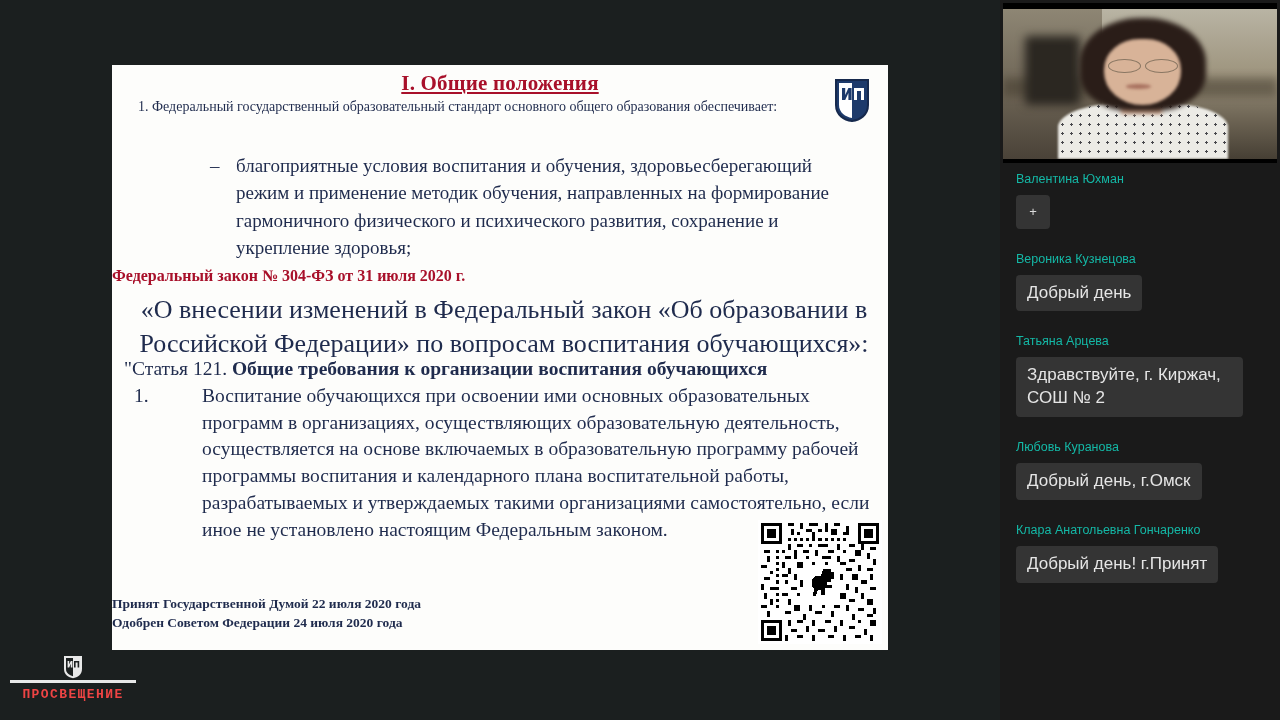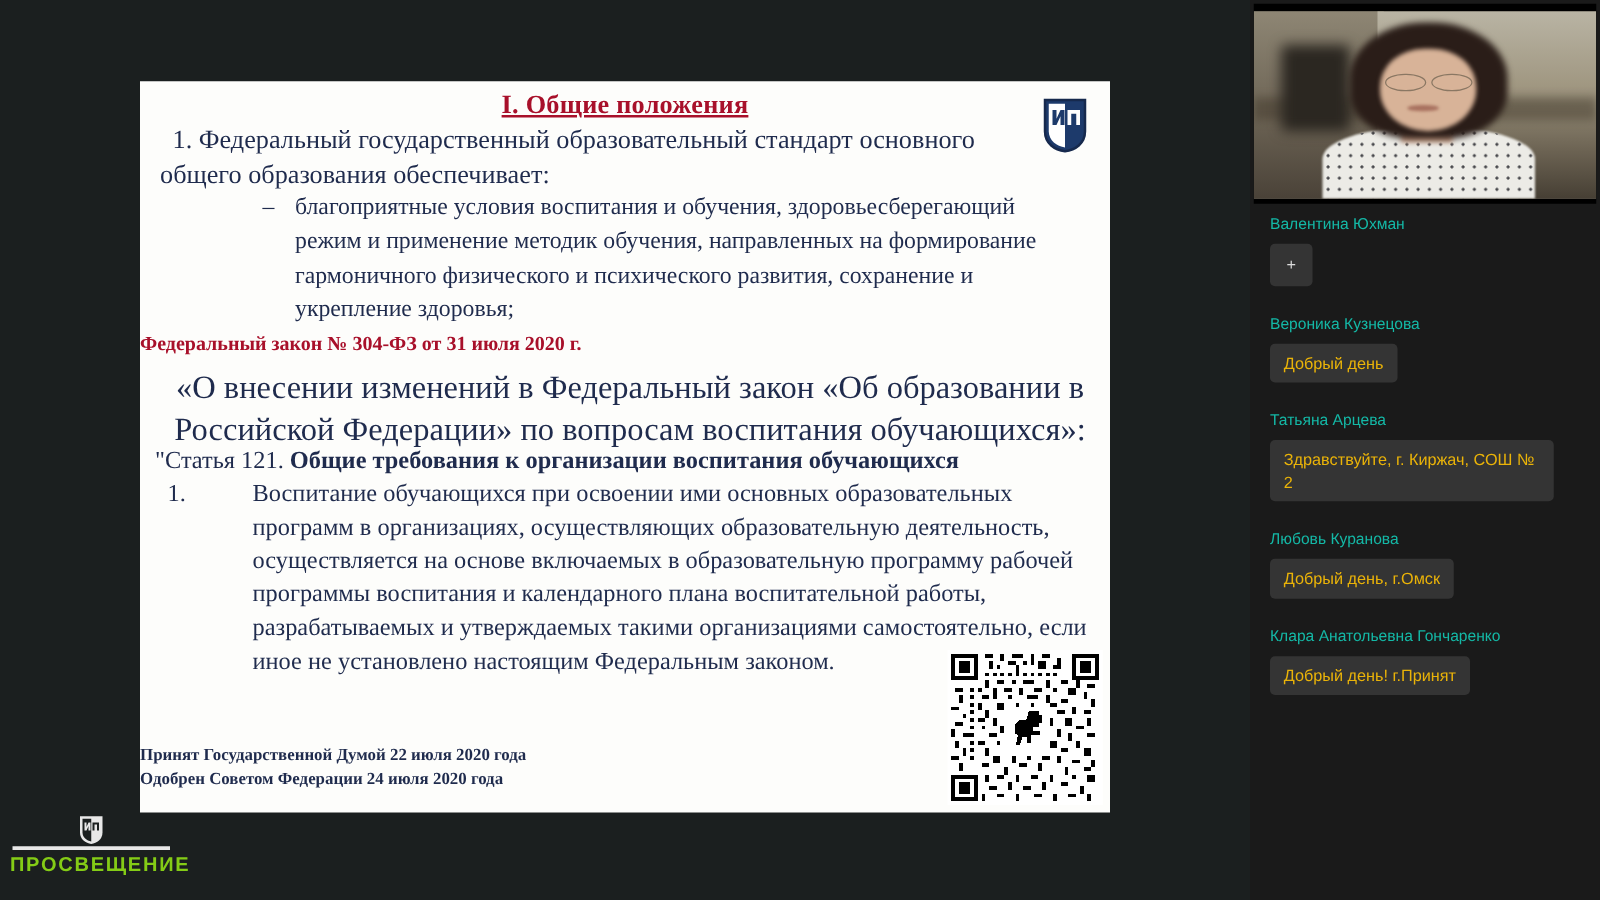--- a/index.html
+++ b/index.html
@@ -62,21 +62,21 @@
     color: #a8102a;
     letter-spacing: 0.2px;
     text-decoration: underline;
   }
 
   .para-1 {
     position: absolute;
     top: 33px;
     left: 16px;
     right: 52px;
-    font-size: 21px;
+    font-size: 14px;
     line-height: 1.32;
     text-indent: 10px;
   }
 
   .bullet-block {
     position: absolute;
     top: 87px;
     left: 98px;
     right: 44px;
     font-size: 19px;
@@ -178,25 +178,25 @@
     margin: 0 auto 1px auto;
     display: block;
   }
   #brand .brand-rule {
     position: relative;
     height: 3px;
     background: #e8e8e8;
     margin: 0 2px 4px 2px;
   }
   #brand .brand-word {
-    font-family: Liberation Sans, sans-serif;
-    font-size: 16px;
+    font-family: Liberation Mono, monospace;
+    font-size: 13px;
     font-weight: bold;
     letter-spacing: 1.4px;
-    color: #84cc16;
+    color: #ef4444;
   }
 
   
   #rightpanel {
     position: absolute;
     right: 0; top: 0;
     width: 280px;
     height: 720px;
     background: #1a1a1a;
     overflow: hidden;
@@ -257,22 +257,22 @@
   .chat-name {
     font-size: 12.5px;
     color: #14b8a6;
     margin-bottom: 8px;
     line-height: 1.2;
     white-space: nowrap;
   }
   .chat-bubble {
     display: inline-block;
     background: #343434;
-    color: #eab308;
-    font-size: 13px;
+    color: #e5e5e5;
+    font-size: 17px;
     line-height: 1.35;
     padding: 7px 11px;
     border-radius: 4px;
     max-width: 205px;
   }
   .chat-bubble.plus {
     width: 18px;
     text-align: center;
     padding: 8px 8px;
     font-size: 13px;

